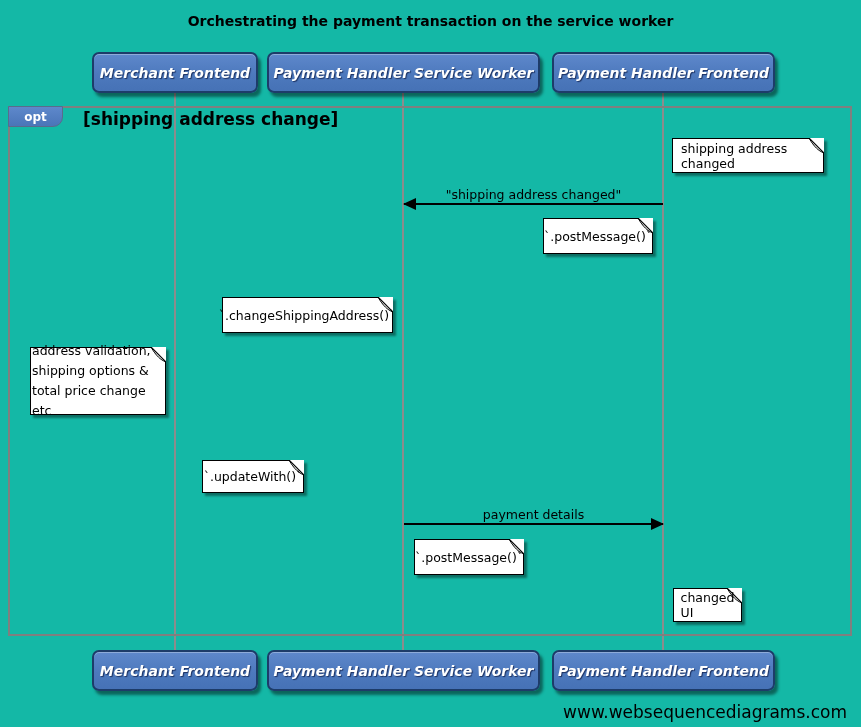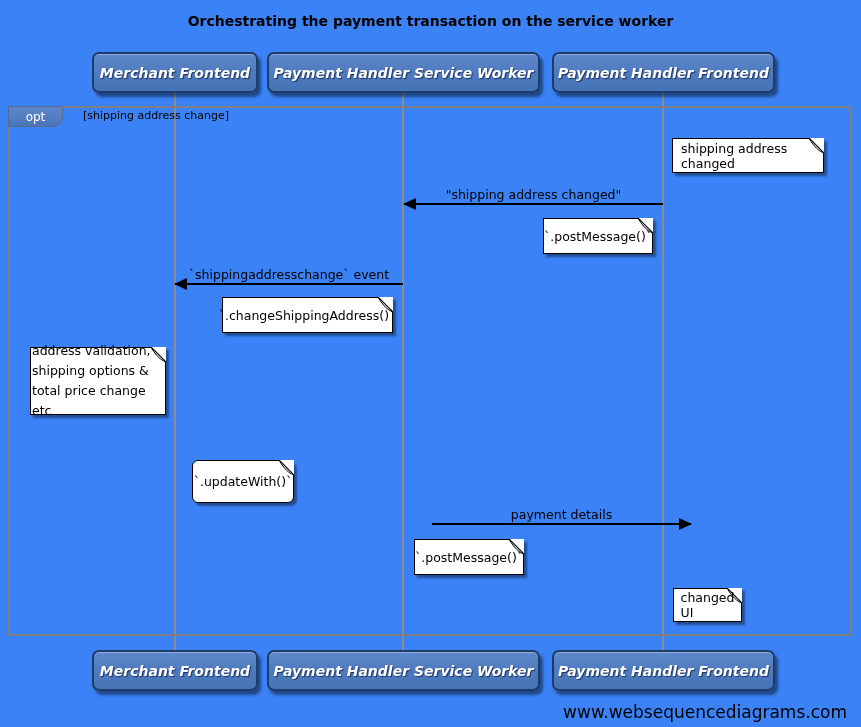--- a/index.html
+++ b/index.html
@@ -1,17 +1,17 @@
 <!DOCTYPE html>
 <html><head>
 <meta charset="utf-8">
 <style>
   html,body { margin:0; padding:0; background:#ffffff; }
   .canvas {
-    position:relative; width:861px; height:727px; background:#3b82f6;
+    position:relative; width:861px; height:727px; background:#14b8a6;
     font-family:"DejaVu Sans","Liberation Sans",sans-serif; color:#000; overflow:hidden;
   }
   .title {
     position:absolute; top:13px; left:0; width:100%; text-align:center;
     font-size:14px; font-weight:bold;
   }
   
   .actor {
     position:absolute; height:41px; box-sizing:border-box;
     background:linear-gradient(180deg,#5e88cb 0%,#4d79bd 55%,#4672b6 100%);
@@ -26,24 +26,24 @@
   .lifeline { position:absolute; top:93px; height:557px; width:2px; background:#8c8c8c; }
   
   .frame {
     position:absolute; left:8px; top:106px; width:844px; height:530px;
     border:2px solid #7f7f7f; box-sizing:border-box;
   }
   .opt-tab {
     position:absolute; left:-2px; top:-2px; width:55px; height:21px; box-sizing:border-box;
     background:linear-gradient(180deg,#5e88cb,#4a75b8);
     border:1px solid #5a6b8c; border-bottom-right-radius:10px;
-    color:#fff; font-size:12px; font-weight:normal;
+    color:#fff; font-size:12px; font-weight:bold;
     display:flex; align-items:center; justify-content:center;
   }
-  .condition { position:absolute; left:73px; top:1px; font-size:11px; font-weight:normal;text-align:center; }
+  .condition { position:absolute; left:73px; top:1px; font-size:17px; font-weight:bold;text-align:center; }
   
   .note {
     position:absolute; box-sizing:border-box; background:#fff; border:1px solid #000;
     box-shadow:3px 3px 2px rgba(0,0,0,0.40);
     font-size:12.5px; display:flex; align-items:center; justify-content:center;
     padding:2px 8px;
   }
   .note .note-text { white-space:pre-line; position:relative; z-index:2; }
   .note-left { justify-content:flex-start; text-align:left; line-height:1.6; padding:4px 1px; }
   .fold { position:absolute; top:-1px; right:-1px; z-index:1; }
@@ -89,29 +89,23 @@
     <span>Payment Handler Frontend</span>
   </div>
 
   <div class="message" style="left:404px; top:187px; width:259px;">
     <div class="msg-label">"shipping address changed"</div>
     <div class="msg-line">
       <span class="head-left"></span>
     </div>
   </div>
 
-  <div class="message" style="left:175px; top:267px; width:228px;">
-    <div class="msg-label">`shippingaddresschange` event</div>
-    <div class="msg-line">
-      <span class="head-left"></span>
-    </div>
-  </div>
 
 
-  <div class="message" style="left:404px; top:507px; width:259px;padding-left:28px;">
+  <div class="message" style="left:404px; top:507px; width:259px;">
     <div class="msg-label">payment details</div>
     <div class="msg-line">
       <span class="head-right"></span>
     </div>
   </div>
 
   <div class="note" style="left:672px; top:138px; width:152px; height:35px;">
     <svg class="fold" width="15" height="15" viewBox="0 0 15 15">
       <polygon points="0,0 15,0 15,15" fill="#ffffff"></polygon>
       <path d="M0,0 L15,15" stroke="#000" stroke-width="1.2" fill="none"></path>
@@ -142,21 +136,21 @@
     <svg class="fold" width="15" height="15" viewBox="0 0 15 15">
       <polygon points="0,0 15,0 15,15" fill="#ffffff"></polygon>
       <path d="M0,0 L15,15" stroke="#000" stroke-width="1.2" fill="none"></path>
       <path d="M0,0 C5,9 10,13 14,14.5" stroke="#000" stroke-width="1" fill="none"></path>
     </svg>
     <span class="note-text">address validation,
 shipping options &amp;
 total price change etc</span>
   </div>
 
-  <div class="note" style="left:192px; top:460px; width:102px; height:43px;border-radius:6px;">
+  <div class="note" style="left:202px; top:460px; width:102px; height:33px;">
     <svg class="fold" width="15" height="15" viewBox="0 0 15 15">
       <polygon points="0,0 15,0 15,15" fill="#ffffff"></polygon>
       <path d="M0,0 L15,15" stroke="#000" stroke-width="1.2" fill="none"></path>
       <path d="M0,0 C5,9 10,13 14,14.5" stroke="#000" stroke-width="1" fill="none"></path>
     </svg>
     <span class="note-text">`.updateWith()`</span>
   </div>
 
   <div class="note" style="left:414px; top:539px; width:110px; height:36px;">
     <svg class="fold" width="15" height="15" viewBox="0 0 15 15">

